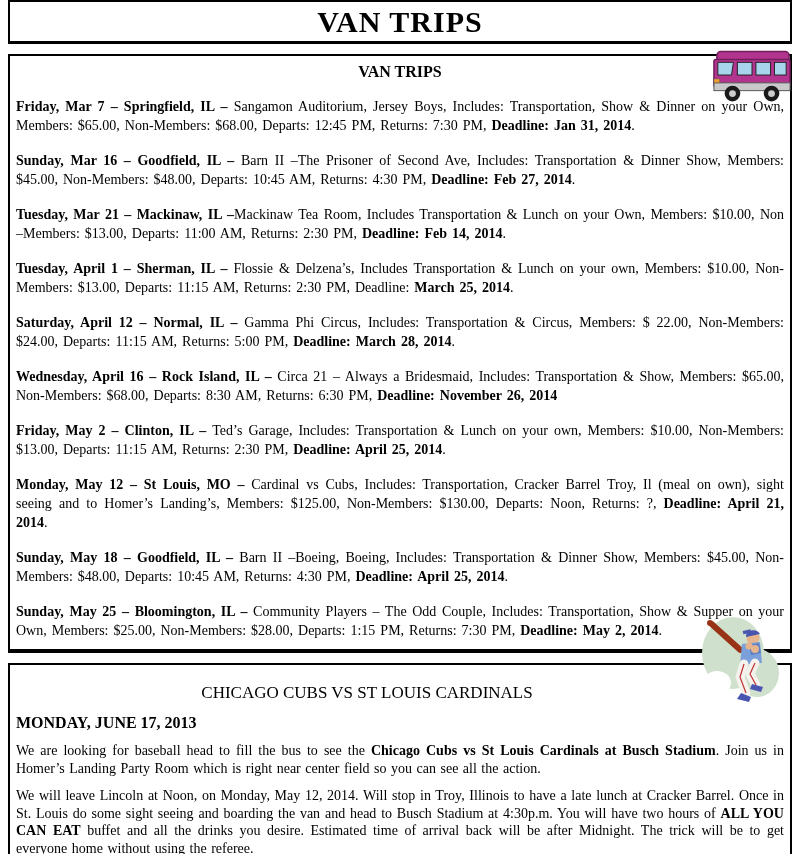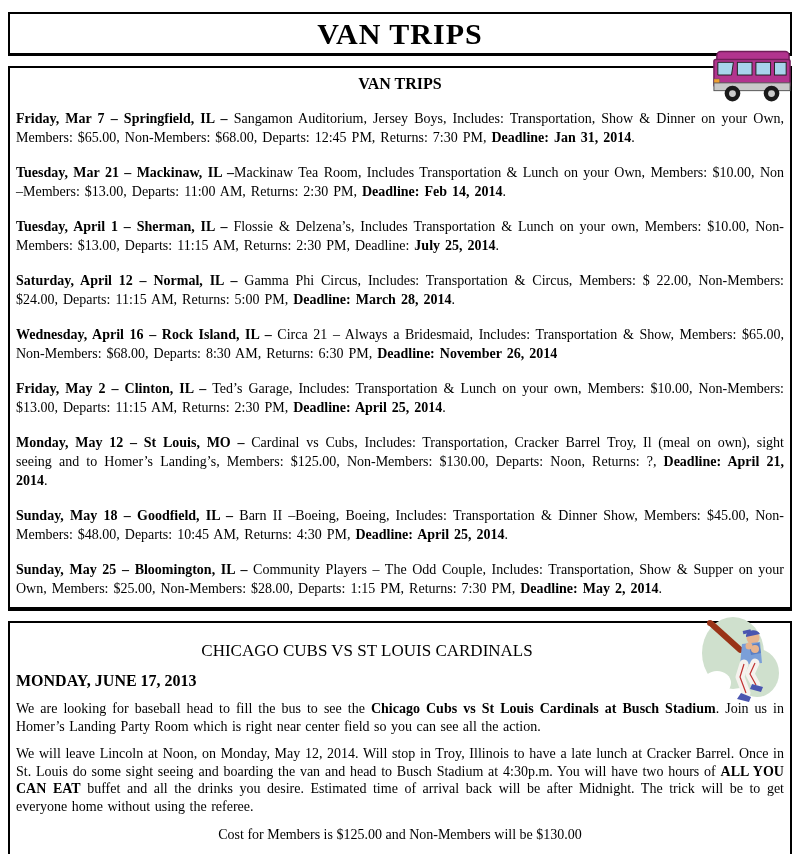--- a/index.html
+++ b/index.html
@@ -1,17 +1,17 @@
 <!DOCTYPE html>
 <html style="--ink: #000000; --van-body: #b2348e; --van-dark: #701d58; --van-window: #a8d4ec; --van-trim: #c9c9c9; --headlight: #f0a030; --blob-green: #cfe0cd; --jersey-blue: #7b9fd8; --cap-blue: #4a55b0; --bat-brown: #993317; --pants-white: #f5f2ee; --stripe-red: #c03030; --skin: #e8b48e;"><head>
 <meta charset="utf-8">
 <style>
   html,body{margin:0;padding:0;background:#ffffff;}
   body{width:800px;font-family:"Liberation Serif","DejaVu Serif",serif;color:#000;}
-  .page{position:relative;width:800px;height:854px;box-sizing:border-box;padding:12px 8px 0 8px;overflow:hidden;background:#fff;}
+  .page{position:relative;width:800px;height:854px;box-sizing:border-box;padding:0 8px 0 8px;overflow:hidden;background:#fff;}
 
   .title-box{border:2px solid #000;border-bottom-width:3px;height:44px;box-sizing:border-box;
              display:flex;align-items:center;justify-content:center;}
   .title-box h1{margin:0;font-size:30px;font-weight:bold;letter-spacing:1px;}
 
   .box{border:2px solid #000;box-sizing:border-box;background:#fff;}
 
   .van-box{margin-top:10px;border-bottom-width:4px;padding:5px 6px 9px 6px;}
   .van-box h2{text-align:center;font-size:16px;margin:2px 0 0 0;font-weight:bold;}
   p.trip{font-size:14px;line-height:19px;text-align:justify;margin:16px 0 0 0;word-spacing:1.5px;}
@@ -50,22 +50,23 @@
         <circle cx="22" cy="48" r="3.5" fill="#cccccc"></circle>
       <circle cx="62" cy="48" r="8" fill="#1a1a1a"></circle>
         <circle cx="62" cy="48" r="3.5" fill="#cccccc"></circle>
     </svg>
   </div>
 
   <div class="box van-box">
     <h2>VAN TRIPS</h2>
 
     <p class="trip"><b>Friday, Mar 7 – Springfield, IL – </b><span>Sangamon Auditorium, Jersey Boys, Includes: Transportation, Show &amp; Dinner on your Own, Members: $65.00, Non-Members: $68.00, Departs: 12:45 PM, Returns: 7:30 PM, </span><b>Deadline: Jan 31, 2014</b><span>.</span></p>
+    <p class="trip"><b>Sunday, Mar 16 – Goodfield, IL – </b><span>Barn II –The Prisoner of Second Ave, Includes: Transportation &amp; Dinner Show, Members: $45.00, Non-Members: $48.00, Departs: 10:45 AM, Returns: 4:30 PM, </span><b>Deadline: Feb 27, 2014</b><span>.</span></p>
     <p class="trip"><b>Tuesday, Mar 21 – Mackinaw, IL –</b><span>Mackinaw Tea Room, Includes Transportation &amp; Lunch on your Own, Members: $10.00, Non –Members: $13.00, Departs: 11:00 AM, Returns: 2:30 PM, </span><b>Deadline: Feb 14, 2014</b><span>.</span></p>
-    <p class="trip"><b>Tuesday, April 1 – Sherman, IL – </b><span>Flossie &amp; Delzena’s, Includes Transportation  &amp; Lunch on your own, Members: $10.00, Non-Members: $13.00, Departs: 11:15 AM, Returns: 2:30 PM, Deadline: </span><b>July 25, 2014</b><span>.</span></p>
+    <p class="trip"><b>Tuesday, April 1 – Sherman, IL – </b><span>Flossie &amp; Delzena’s, Includes Transportation  &amp; Lunch on your own, Members: $10.00, Non-Members: $13.00, Departs: 11:15 AM, Returns: 2:30 PM, Deadline: </span><b>March 25, 2014</b><span>.</span></p>
     <p class="trip"><b>Saturday, April 12 – Normal, IL – </b><span>Gamma Phi Circus, Includes: Transportation &amp; Circus, Members: $ 22.00, Non-Members: $24.00, Departs: 11:15 AM, Returns: 5:00 PM, </span><b>Deadline: March 28, 2014</b><span>.</span></p>
     <p class="trip"><b>Wednesday, April 16 – Rock Island, IL – </b><span>Circa 21 – Always a Bridesmaid, Includes: Transportation &amp; Show, Members: $65.00, Non-Members: $68.00, Departs: 8:30 AM, Returns: 6:30 PM, </span><b>Deadline: November 26, 2014</b><span></span></p>
     <p class="trip"><b>Friday, May 2 – Clinton, IL – </b><span>Ted’s Garage, Includes: Transportation &amp; Lunch on your own, Members: $10.00, Non-Members: $13.00, Departs: 11:15 AM, Returns: 2:30 PM, </span><b>Deadline: April 25, 2014</b><span>.</span></p>
     <p class="trip"><b>Monday, May 12 – St Louis, MO – </b><span>Cardinal vs Cubs, Includes: Transportation,  Cracker Barrel Troy, Il (meal on own), sight seeing and to Homer’s Landing’s, Members: $125.00, Non-Members: $130.00, Departs: Noon, Returns: ?, </span><b>Deadline: April 21, 2014</b><span>.</span></p>
     <p class="trip"><b>Sunday, May 18 – Goodfield, IL – </b><span>Barn II –Boeing, Boeing, Includes: Transportation &amp; Dinner Show, Members: $45.00, Non-Members: $48.00, Departs: 10:45 AM, Returns: 4:30 PM, </span><b>Deadline: April 25, 2014</b><span>.</span></p>
     <p class="trip"><b>Sunday, May 25 – Bloomington, IL – </b><span>Community Players – The Odd Couple, Includes: Transportation, Show &amp; Supper on your Own, Members: $25.00, Non-Members: $28.00, Departs: 1:15 PM, Returns: 7:30 PM, </span><b>Deadline: May 2, 2014</b><span>.</span></p>
   </div>
 
   <div class="player-icon">
     <svg viewBox="0 0 94 94" width="94" height="94" aria-hidden="true">

